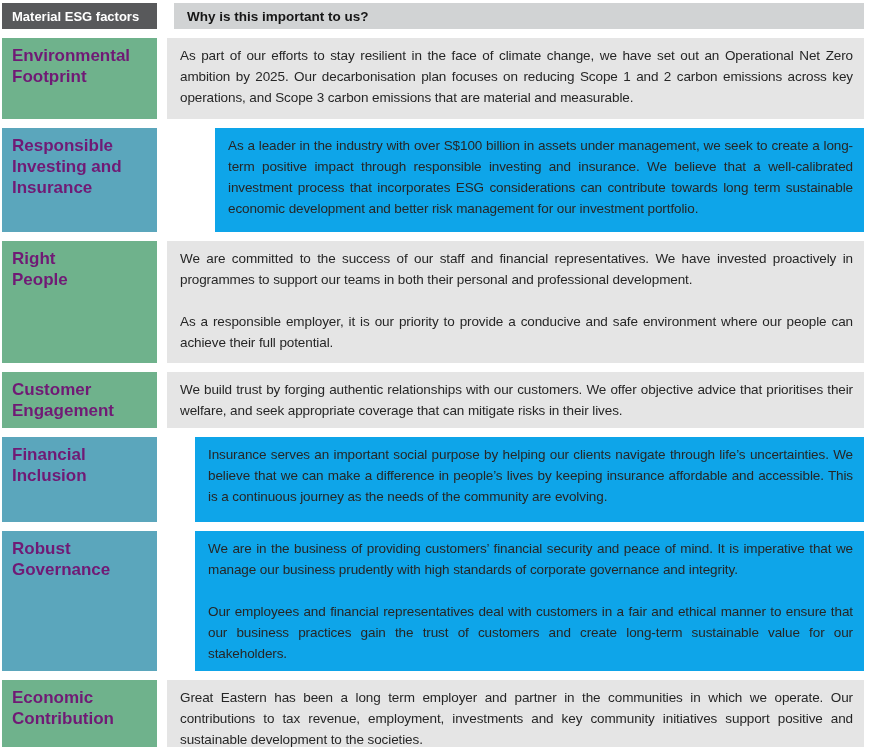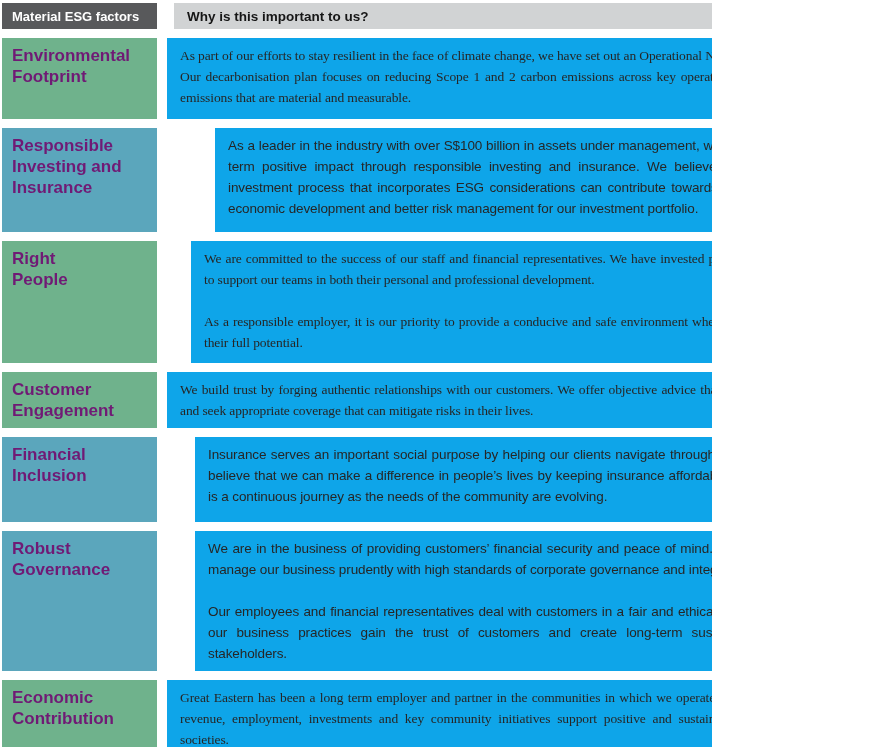--- a/index.html
+++ b/index.html
@@ -2,21 +2,21 @@
 <html><head>
 <meta charset="utf-8">
 <style>
   html, body {
     margin: 0;
     padding: 0;
     background: #ffffff;
     font-family: "Liberation Sans", sans-serif;
   }
   .page {
-    width: 712px;
+    width: 871px;
     height: 747px;
     background: #ffffff;
     box-sizing: border-box;
     padding: 3px 7px 3px 2px;
     overflow: hidden;
   }
   .esg-table {
     width: 862px;
   }
   .trow {
@@ -72,27 +72,27 @@
     color: #262626;
     font-size: 13.5px;
     line-height: 21px;
     letter-spacing: -0.1px;
     padding: 7px 11px 7px 13px;
     box-sizing: border-box;
     white-space: pre-line;
     text-align: justify;
   }
   .theme-green  .label { background: #6FB28C; }
-  .theme-green  .body  { background: #0ea5e9; font-family: Liberation Serif, serif; }
+  .theme-green  .body  { background: #e5e5e5; }
   .theme-teal   .label { background: #5BA6BC; }
   .theme-teal   .body  { background: #0ea5e9; margin-left: 28px; }
 
   .r1 { min-height: 81px; }
   .r2 { min-height: 104px; gap: 20px; }
-  .r3 { min-height: 122px; gap: 24px; }
+  .r3 { min-height: 122px; }
   .r4 { min-height: 85px; }
   .r5 { min-height: 51px; }
   .r6 { min-height: 125px; }
   .r7 { min-height: 84px; }
 </style>
 </head>
 <body>
 
 <div class="page">
   <div class="esg-table">

